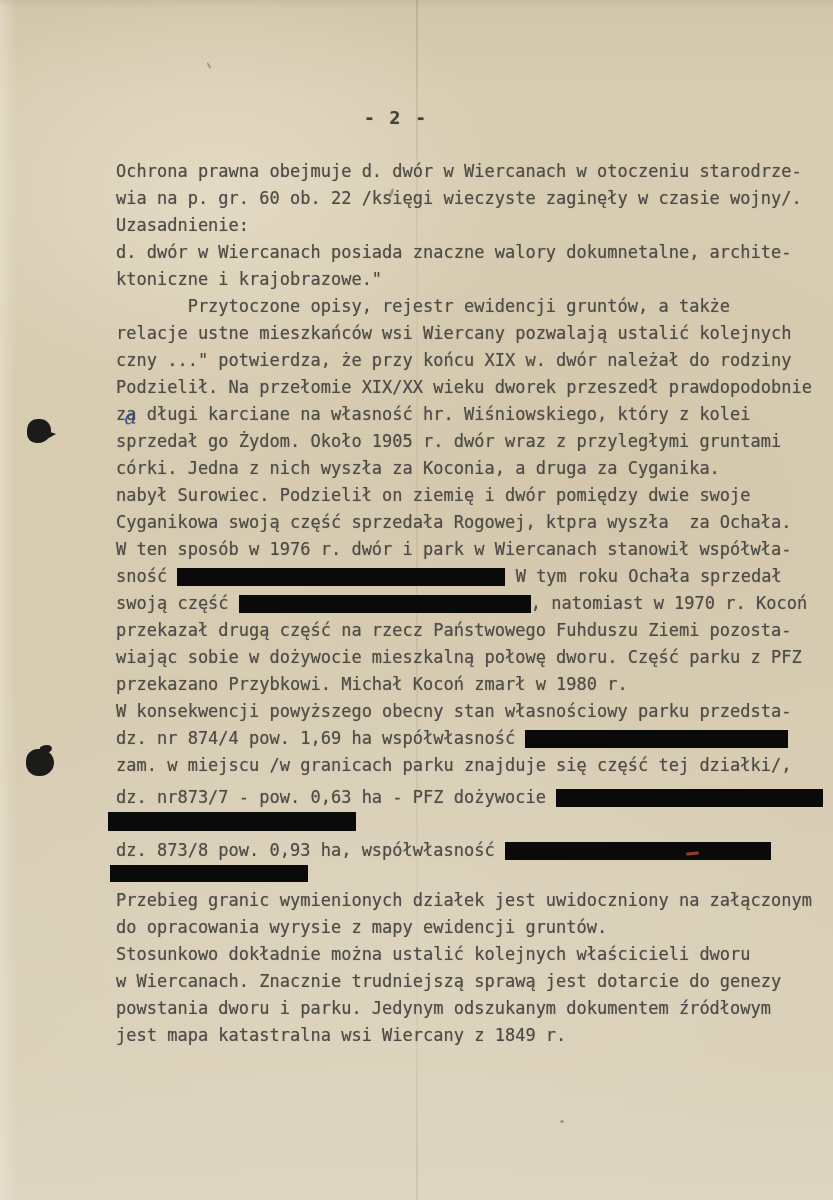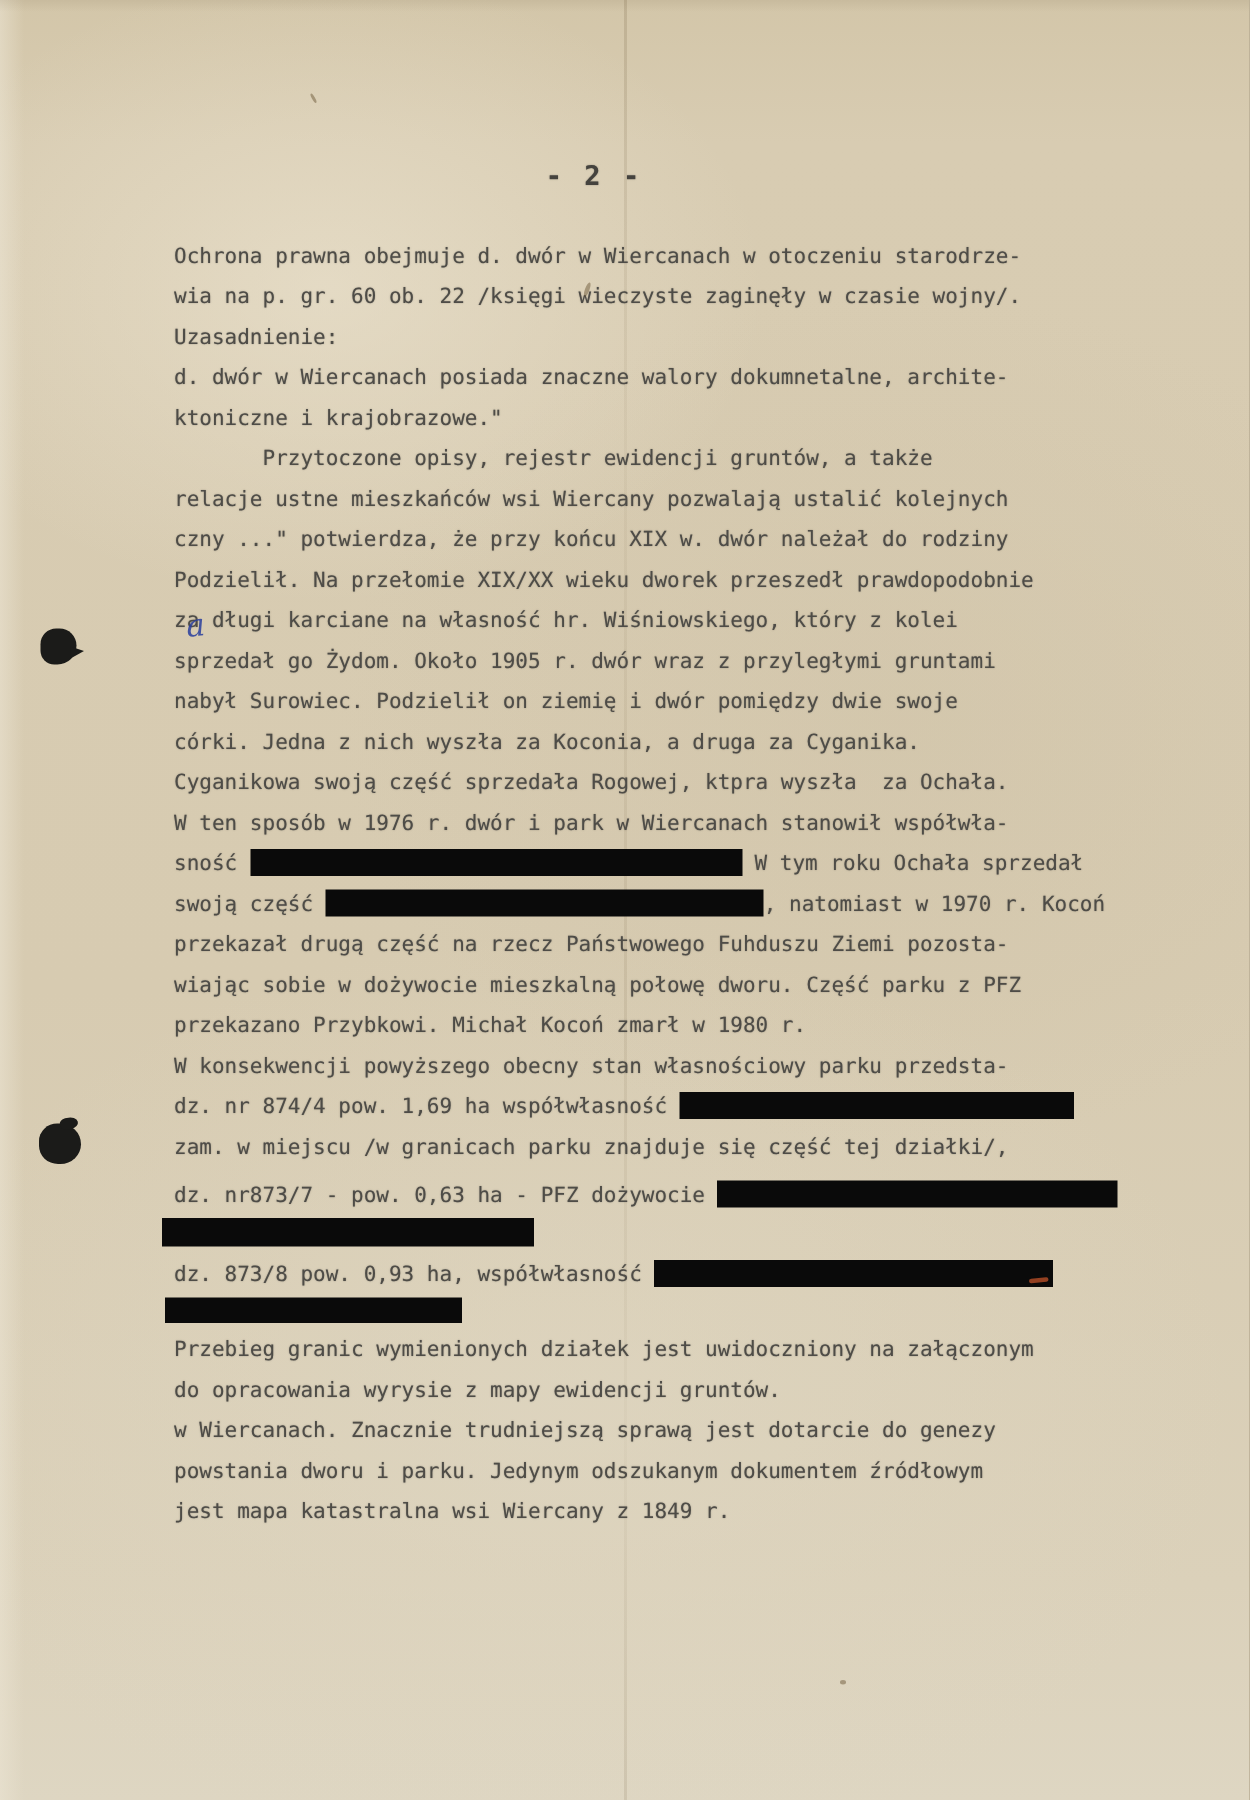--- a/index.html
+++ b/index.html
@@ -22,21 +22,21 @@
   .fold{position:absolute;left:416px;top:0;width:2px;height:100%;
     background:linear-gradient(180deg, rgba(112,92,60,0.20) 0%, rgba(112,92,60,0.05) 25%,
       rgba(112,92,60,0.12) 55%, rgba(112,92,60,0.03) 80%, rgba(112,92,60,0.14) 100%);}
   .doc{position:absolute;left:116px;top:104px;width:717px;color:#4e4c47;}
   .pagenum{
     width:560px;height:27px;line-height:27px;margin-bottom:27px;
     text-align:center;font-size:18px;font-weight:bold;letter-spacing:2px;
     color:#45433e;text-shadow:0 0 1px rgba(70,68,62,0.6);
   }
   .ln{
-    height:27px;line-height:27px;white-space:pre;font-size:14px;
+    height:27px;line-height:27px;white-space:pre;font-size:17px;
     color:#4e4c47;text-shadow:0 0 1px rgba(78,76,70,0.55);
   }
   .bar{display:inline-block;height:18px;background:#0a0a0a;vertical-align:-4px;}
   .barline{height:27px;}
   .barline .bar{display:block;height:19px;margin-top:1px;}
   .gap5{margin-top:5px;}
   .gapm2{margin-top:-2px;}
   .gapm5{margin-top:-5px;}
   .hole{position:absolute;background:#1b1b19;}
   .hole1{left:27px;top:419px;width:24px;height:24px;border-radius:48% 52% 58% 42%;}
@@ -72,22 +72,22 @@
     <div class="ln"><span>wia na p. gr. 60 ob. 22 /księgi wieczyste zaginęły w czasie wojny/.</span></div>
     <div class="ln"><span>Uzasadnienie:</span></div>
     <div class="ln"><span>d. dwór w Wiercanach posiada znaczne walory dokumnetalne, archite-</span></div>
     <div class="ln"><span>ktoniczne i krajobrazowe."</span></div>
     <div class="ln"><span>       Przytoczone opisy, rejestr ewidencji gruntów, a także</span></div>
     <div class="ln"><span>relacje ustne mieszkańców wsi Wiercany pozwalają ustalić kolejnych</span></div>
     <div class="ln"><span>czny ..." potwierdza, że przy końcu XIX w. dwór należał do rodziny</span></div>
     <div class="ln"><span>Podzielił. Na przełomie XIX/XX wieku dworek przeszedł prawdopodobnie</span></div>
     <div class="ln"><span>za długi karciane na własność hr. Wiśniowskiego, który z kolei</span></div>
     <div class="ln"><span>sprzedał go Żydom. Około 1905 r. dwór wraz z przyległymi gruntami</span></div>
+    <div class="ln"><span>córki. Jedna z nich wyszła za Koconia, a druga za Cyganika.</span></div>
     <div class="ln"><span>nabył Surowiec. Podzielił on ziemię i dwór pomiędzy dwie swoje</span></div>
-    <div class="ln"><span>córki. Jedna z nich wyszła za Koconia, a druga za Cyganika.</span></div>
     <div class="ln"><span>Cyganikowa swoją część sprzedała Rogowej, ktpra wyszła  za Ochała.</span></div>
     <div class="ln"><span>W ten sposób w 1976 r. dwór i park w Wiercanach stanowił współwła-</span></div>
 
     <div class="ln"><span>sność </span><span class="bar" style="width:328px"></span><span> W tym roku Ochała sprzedał</span></div>
     <div class="ln"><span>swoją część </span><span class="bar" style="width:292px"></span><span>, natomiast w 1970 r. Kocoń</span></div>
 
     <div class="ln"><span>przekazał drugą część na rzecz Państwowego Fuhduszu Ziemi pozosta-</span></div>
     <div class="ln"><span>wiając sobie w dożywocie mieszkalną połowę dworu. Część parku z PFZ</span></div>
     <div class="ln"><span>przekazano Przybkowi. Michał Kocoń zmarł w 1980 r.</span></div>
     <div class="ln"><span>W konsekwencji powyższego obecny stan własnościowy parku przedsta-</span></div>
@@ -96,20 +96,21 @@
     <div class="ln"><span>zam. w miejscu /w granicach parku znajduje się część tej działki/,</span></div>
 
     <div class="ln gap5"><span>dz. nr873/7 - pow. 0,63 ha - PFZ dożywocie </span><span class="bar" style="width:267px"></span></div>
     <div class="ln barline"><span class="bar" style="width:248px;margin-left:-8px"></span></div>
 
     <div class="ln gapm2"><span>dz. 873/8 pow. 0,93 ha, współwłasność </span><span class="bar" style="width:266px"></span></div>
     <div class="ln barline"><span class="bar" style="width:198px;margin-left:-6px;height:17px"></span></div>
 
     <div class="ln gapm5"><span>Przebieg granic wymienionych działek jest uwidoczniony na załączonym</span></div>
     <div class="ln"><span>do opracowania wyrysie z mapy ewidencji gruntów.</span></div>
+    <div class="ln"><span>Stosunkowo dokładnie można ustalić kolejnych właścicieli dworu</span></div>
     <div class="ln"><span>w Wiercanach. Znacznie trudniejszą sprawą jest dotarcie do genezy</span></div>
     <div class="ln"><span>powstania dworu i parku. Jedynym odszukanym dokumentem źródłowym</span></div>
     <div class="ln"><span>jest mapa katastralna wsi Wiercany z 1849 r.</span></div>
   </div>
 
   <span class="hw-mark">a</span>
   <div class="red-speck"></div>
 
   <div class="speck" style="left:390px;top:188px;width:3px;height:10px;transform:rotate(20deg)"></div>
   <div class="speck" style="left:208px;top:62px;width:2px;height:7px;transform:rotate(-30deg)"></div>

